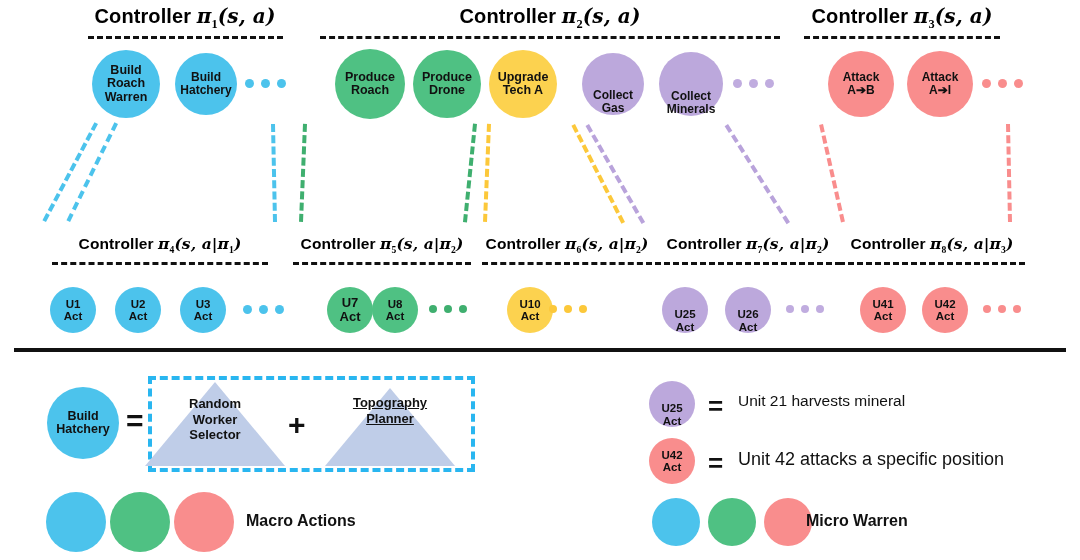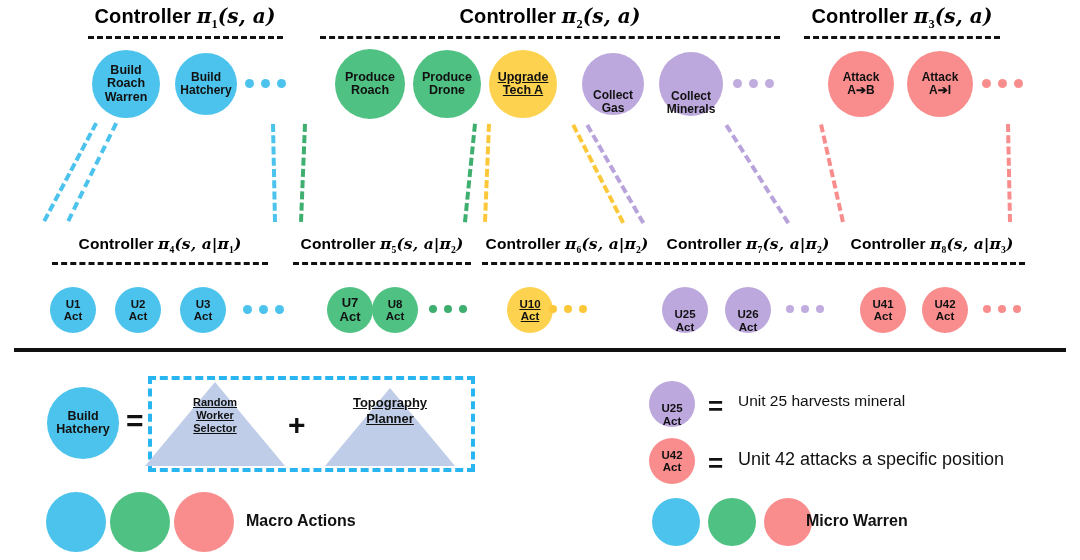--- a/index.html
+++ b/index.html
@@ -40,21 +40,21 @@
     align-items:center;
     justify-content:center;
     text-align:center;
     font-weight:bold;
     color:#111;
     line-height:1.08;
     box-sizing:border-box;
   }
   .c-blue{background:#4CC3EC;}
   .c-green{background:#4FC183;}
-  .c-yellow{background:#FCD24F;text-decoration:underline;}
+  .c-yellow{background:#FCD24F;}
   .c-purple{background:#BCA8DC;align-items:flex-end;}
   .c-red{background:#F98D8D;}
 
   
   .ellip{position:absolute;display:flex;gap:7px;align-items:center;}
   .ellip i{display:block;border-radius:50%;}
   .ellip.small i{width:9px;height:9px;}
   .ellip.tiny i{width:8px;height:8px;}
   .e-blue i{background:#4CC3EC;}
   .e-green i{background:#3FAF6F;}
@@ -231,29 +231,29 @@
       <i></i>
       <i></i>
     </div>
     <div class="divider" style="left: 14px; top: 348px; width: 1052px; height: 4px; background: rgb(17, 17, 17);"></div>
     <div class="circ c-blue" style="left: 47px; top: 387px; width: 72px; height: 72px; font-size: 12.5px;">
       <span>Build<br>Hatchery</span>
     </div>
     <div class="eqsign" style="left: 126px; top: 404px; font-size: 30px;">=</div>
     <div class="dashbox" style="left: 148px; top: 376px; width: 327px; height: 96px;"></div>
     <div class="tri" style="left: 145px; top: 382px; border-left-width: 70px; border-right-width: 70px; border-bottom-width: 84px; border-bottom-color: rgb(191, 205, 232);"></div>
-    <div class="tri-label" style="left: 125px; top: 396px; width: 180px; font-size: 11px; text-decoration: underline;">Random<br>Worker<br>Selector</div>
+    <div class="tri-label" style="left: 125px; top: 396px; width: 180px; font-size: 13px;">Random<br>Worker<br>Selector</div>
     <div class="tri" style="left: 325px; top: 388px; border-left-width: 65px; border-right-width: 65px; border-bottom-width: 78px; border-bottom-color: rgb(191, 205, 232);"></div>
     <div class="tri-label" style="left: 300px; top: 395px; width: 180px; font-size: 13px; text-decoration: underline;">Topography<br>Planner</div>
     <div class="plus" style="left: 288px; top: 408px; font-size: 30px;">+</div>
     <div class="circ c-purple" style="left: 649px; top: 381px; width: 46px; height: 46px; font-size: 11.5px;">
       <span>U25<br>Act</span>
     </div>
     <div class="eqsign" style="left: 708px; top: 391px; font-size: 26px;">=</div>
-    <div class="legend-text" style="left: 738px; top: 392px; font-size: 15.5px;">Unit 25 harvests mineral</div>
+    <div class="legend-text" style="left: 738px; top: 392px; font-size: 15.5px;">Unit 21 harvests mineral</div>
     <div class="circ c-red" style="left: 649px; top: 438px; width: 46px; height: 46px; font-size: 11.5px;">
       <span>U42<br>Act</span>
     </div>
     <div class="eqsign" style="left: 708px; top: 448px; font-size: 26px;">=</div>
     <div class="legend-text" style="left: 738px; top: 449px; font-size: 18px;">Unit 42 attacks a specific position</div>
     <div class="swatch c-blue" style="left: 46px; top: 492px; width: 60px; height: 60px; background: rgb(76, 195, 236);"></div>
     <div class="swatch c-green" style="left: 110px; top: 492px; width: 60px; height: 60px; background: rgb(79, 193, 131);"></div>
     <div class="swatch c-red" style="left: 174px; top: 492px; width: 60px; height: 60px; background: rgb(249, 141, 141);"></div>
     <div class="legend-text bold" style="left: 246px; top: 512px; font-size: 16px;">Macro Actions</div>
     <div class="swatch c-blue" style="left: 652px; top: 498px; width: 48px; height: 48px; background: rgb(76, 195, 236);"></div>

